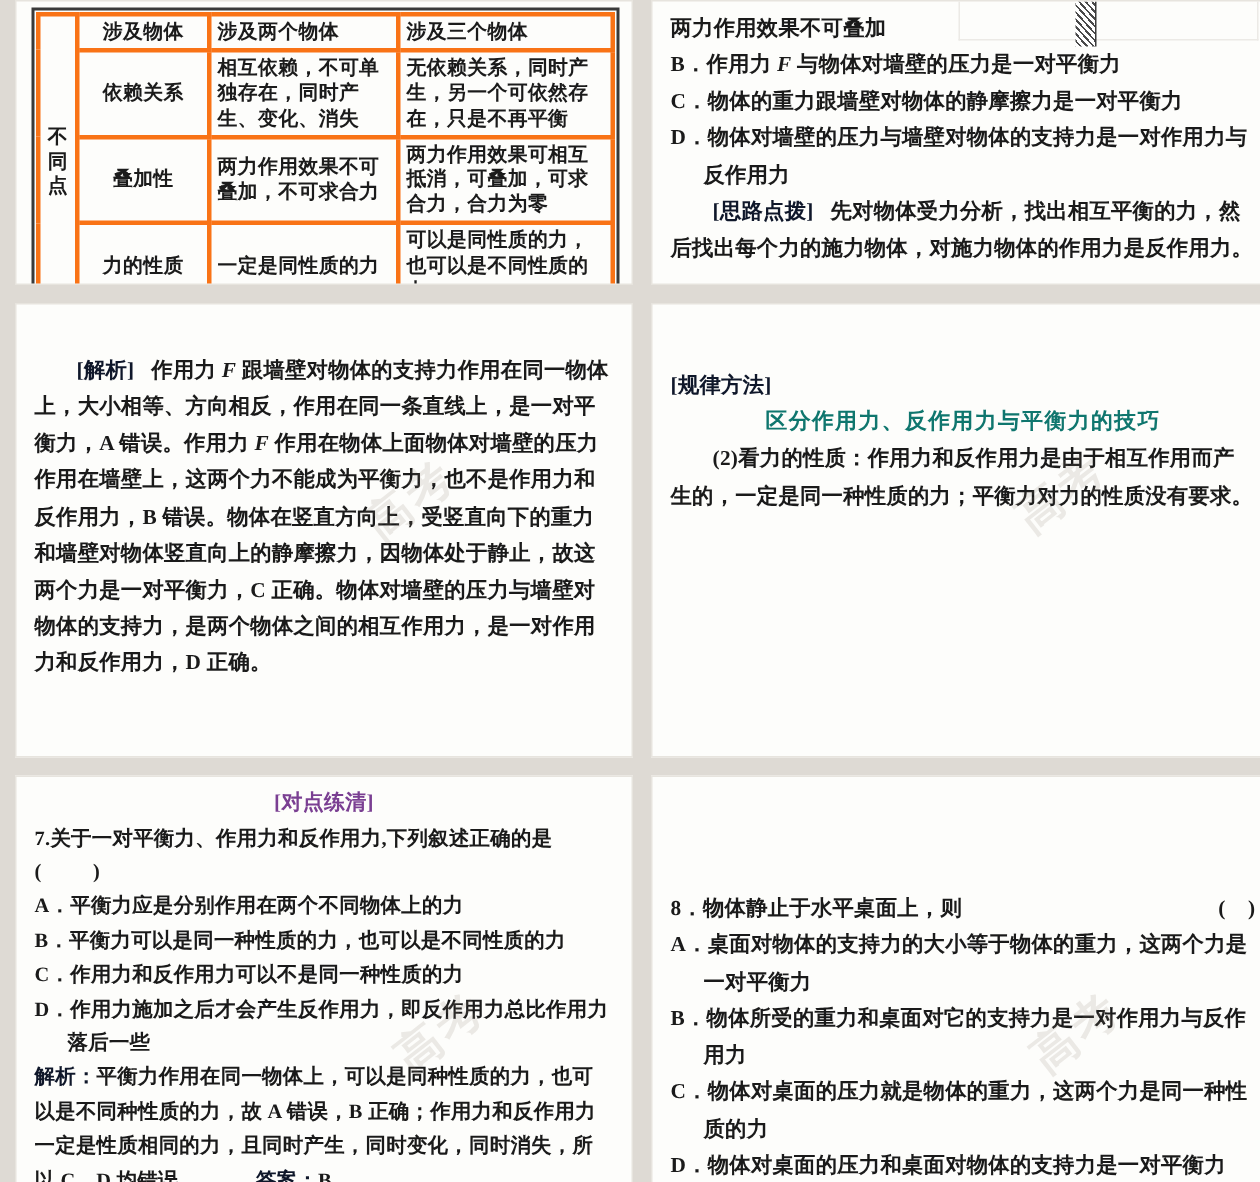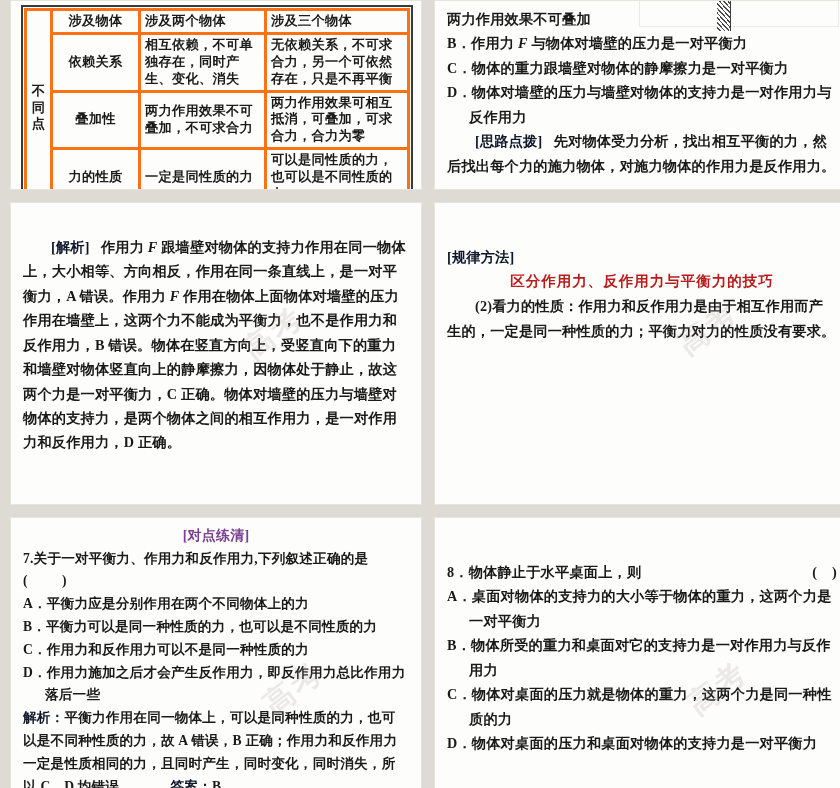--- a/index.html
+++ b/index.html
@@ -79,21 +79,21 @@
   .prose p { margin: 0; }
   .opt-hang { padding-left: 22px; text-indent: -22px; margin-left: 26px; }
   .ital { font-style: italic; font-family: "Liberation Serif", serif; }
   .lab-red { color: #0f172a; }
   .lab-crimson { color: #0f172a; }
   .lab-purple { color: #7a3f92; }
   .indent2 { text-indent: 28px; }
 
   .hdr-center { text-align: center; }
   .sub-teal {
-    color: #b91c1c;
+    color: #0f766e;
     font-weight: bold;
     font-size: 14.5px;
     text-align: center;
     letter-spacing: 1px;
     margin-top: 2px;
   }
 
   
   .wall-frag {
     position: absolute;
@@ -128,21 +128,21 @@
         <td class="rowlabel" rowspan="4">
           <span>不同点</span>
         </td>
         <td class="cat">涉及物体</td>
         <td class="c2">涉及两个物体</td>
         <td class="c3">涉及三个物体</td>
       </tr>
       <tr>
         <td class="cat">依赖关系</td>
         <td class="c2">相互依赖，不可单独存在，同时产生、变化、消失</td>
-        <td class="c3">无依赖关系，不可求合力，另一个可依然存在，只是不再平衡</td>
+        <td class="c3">无依赖关系，同时产生，另一个可依然存在，只是不再平衡</td>
       </tr>
       <tr>
         <td class="cat">叠加性</td>
         <td class="c2">两力作用效果不可叠加，不可求合力</td>
         <td class="c3">两力作用效果可相互抵消，可叠加，可求合力，合力为零</td>
       </tr>
       <tr>
         <td class="cat">力的性质</td>
         <td class="c2">一定是同性质的力</td>
         <td class="c3">可以是同性质的力，也可以是不同性质的力</td>
@@ -219,21 +219,21 @@
       </p>
       <p>
         <span class="lab-red">解析：</span><span>平衡力作用在同一物体上，可以是同种性质的力，也可以是不同种性质的力，故 A 错误，B 正确；作用力和反作用力一定是性质相同的力，且同时产生，同时变化，同时消失，所以 C、D 均错误。</span>
         <span style="margin-left:34px;" class="lab-red">答案：</span><span>B</span>
       </p>
     </div>
   </div>
 
   <div class="panel r3c2">
     <div class="wm" style="left:250px; top:150px;">高考</div>
-    <div class="prose" style="margin-top:36px;">
+    <div class="prose" style="margin-top:70px;">
       <p class="q-row">
         <span><span>8．</span><span>物体静止于水平桌面上，则</span></span>
         <span><span>(</span>&nbsp;&nbsp;&nbsp;&nbsp;<span>)</span></span>
       </p>
       <p class="opt-hang">
         <span>A．</span><span>桌面对物体的支持力的大小等于物体的重力，这两个力是一对平衡力</span>
       </p>
       <p class="opt-hang">
         <span>B．</span><span>物体所受的重力和桌面对它的支持力是一对作用力与反作用力</span>
       </p>

